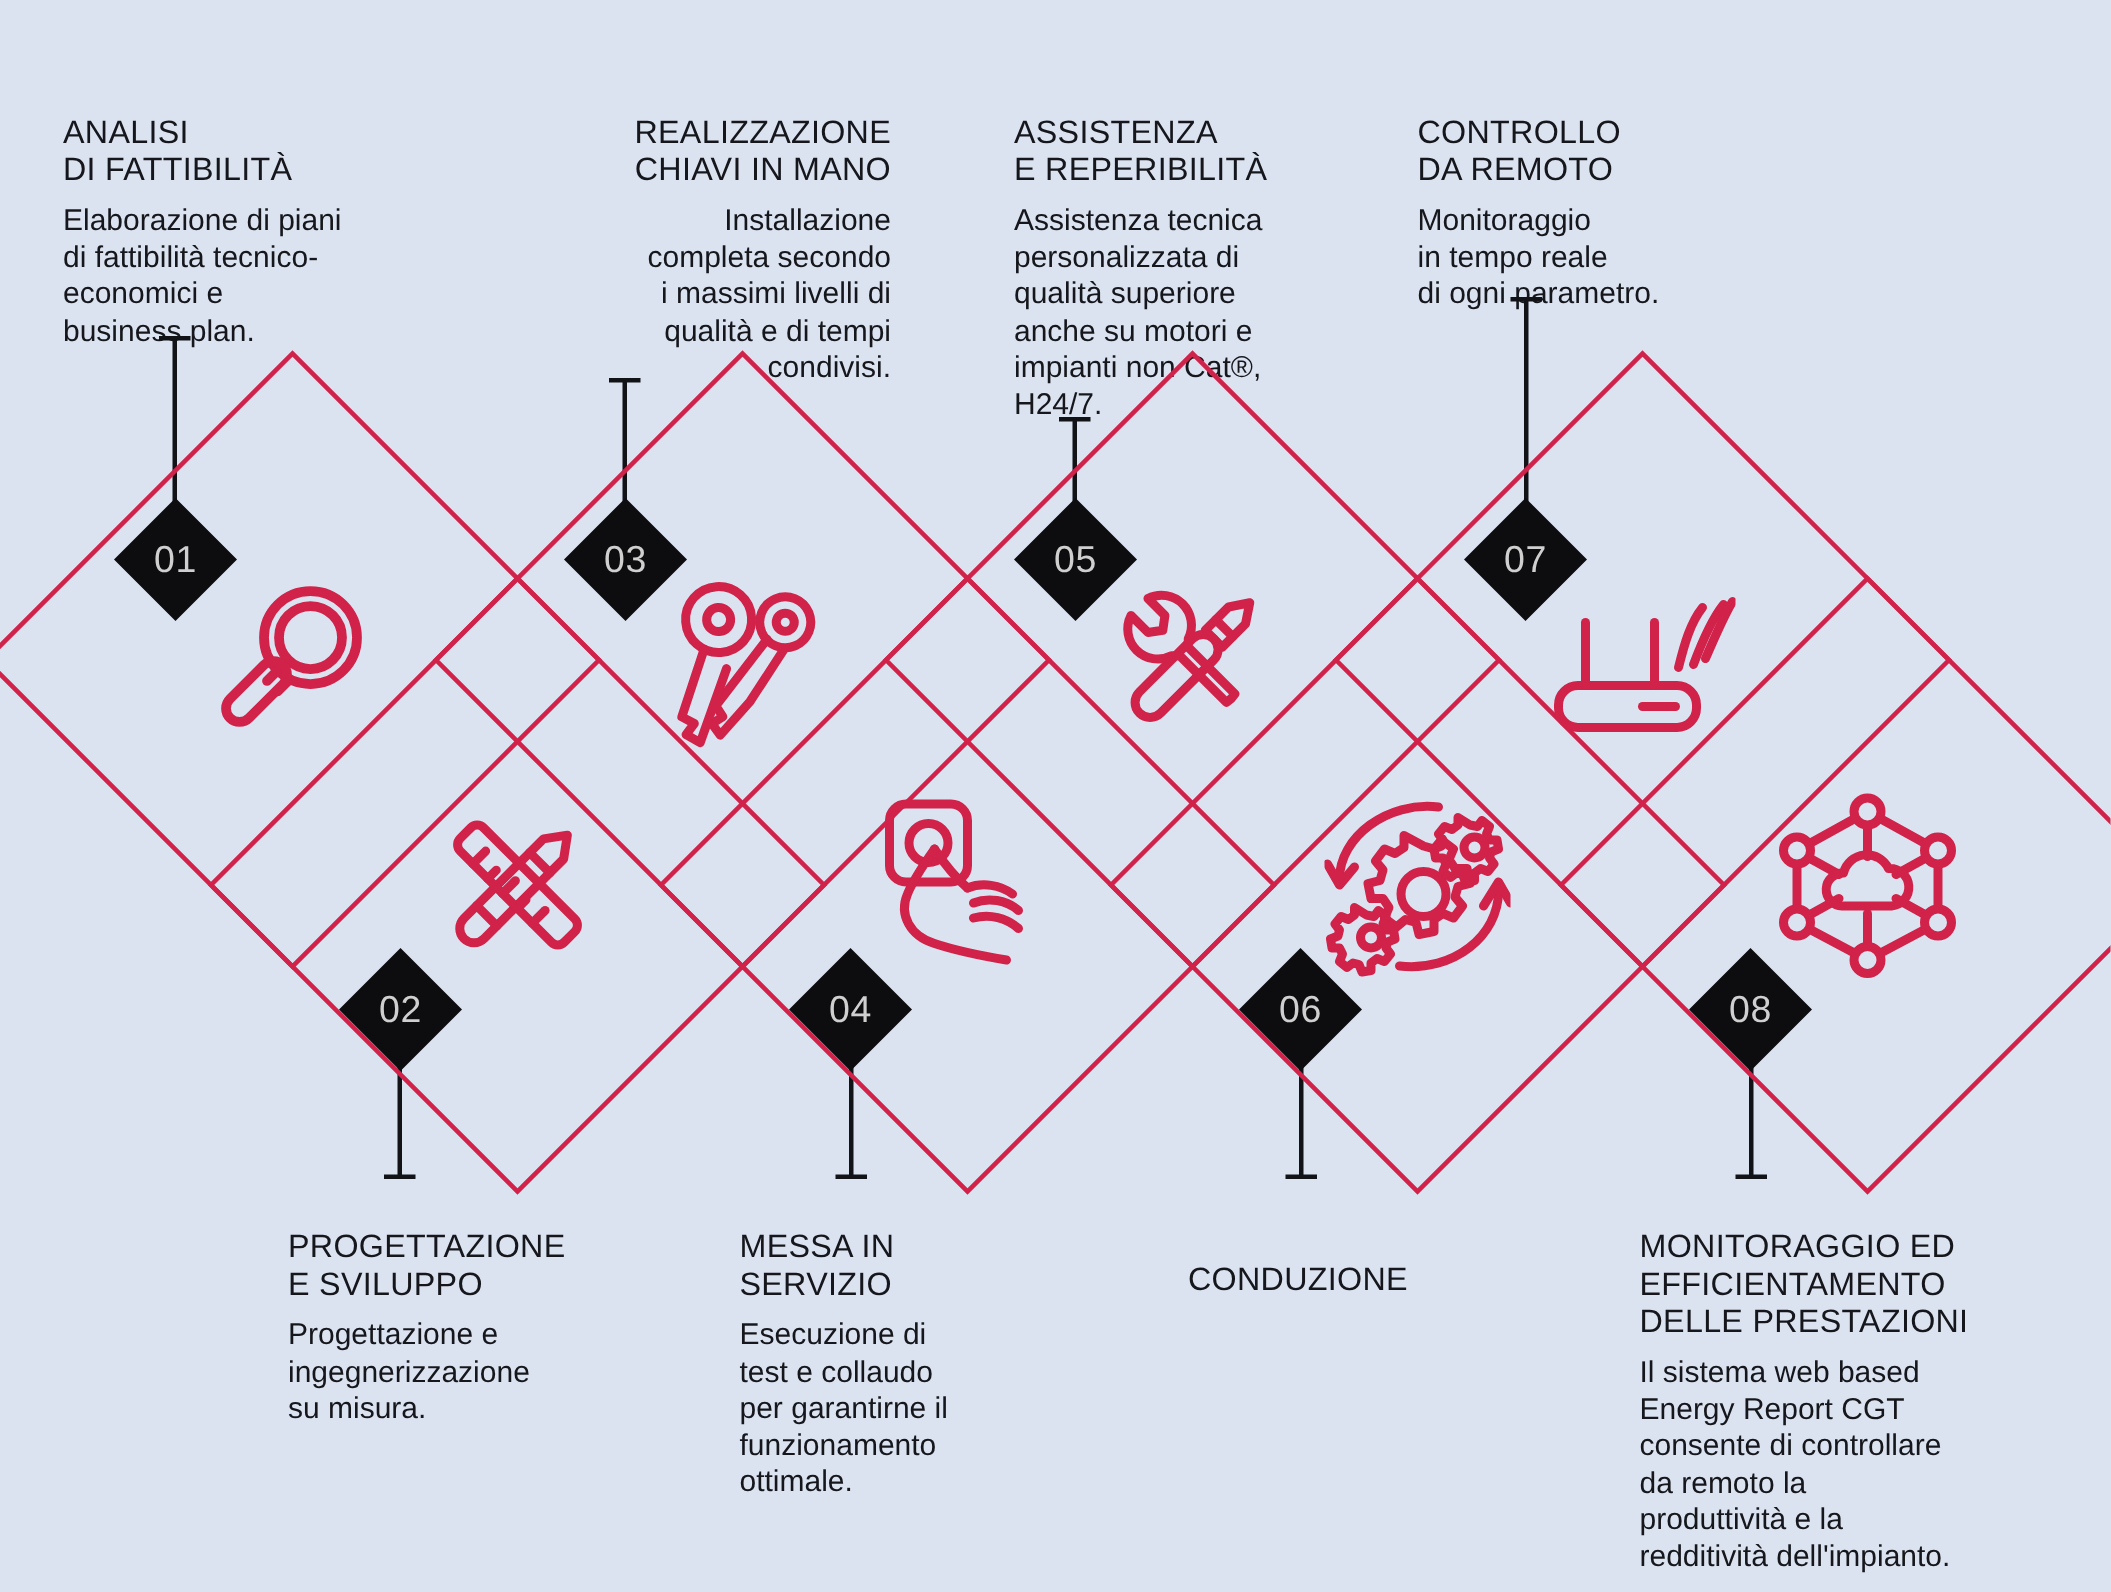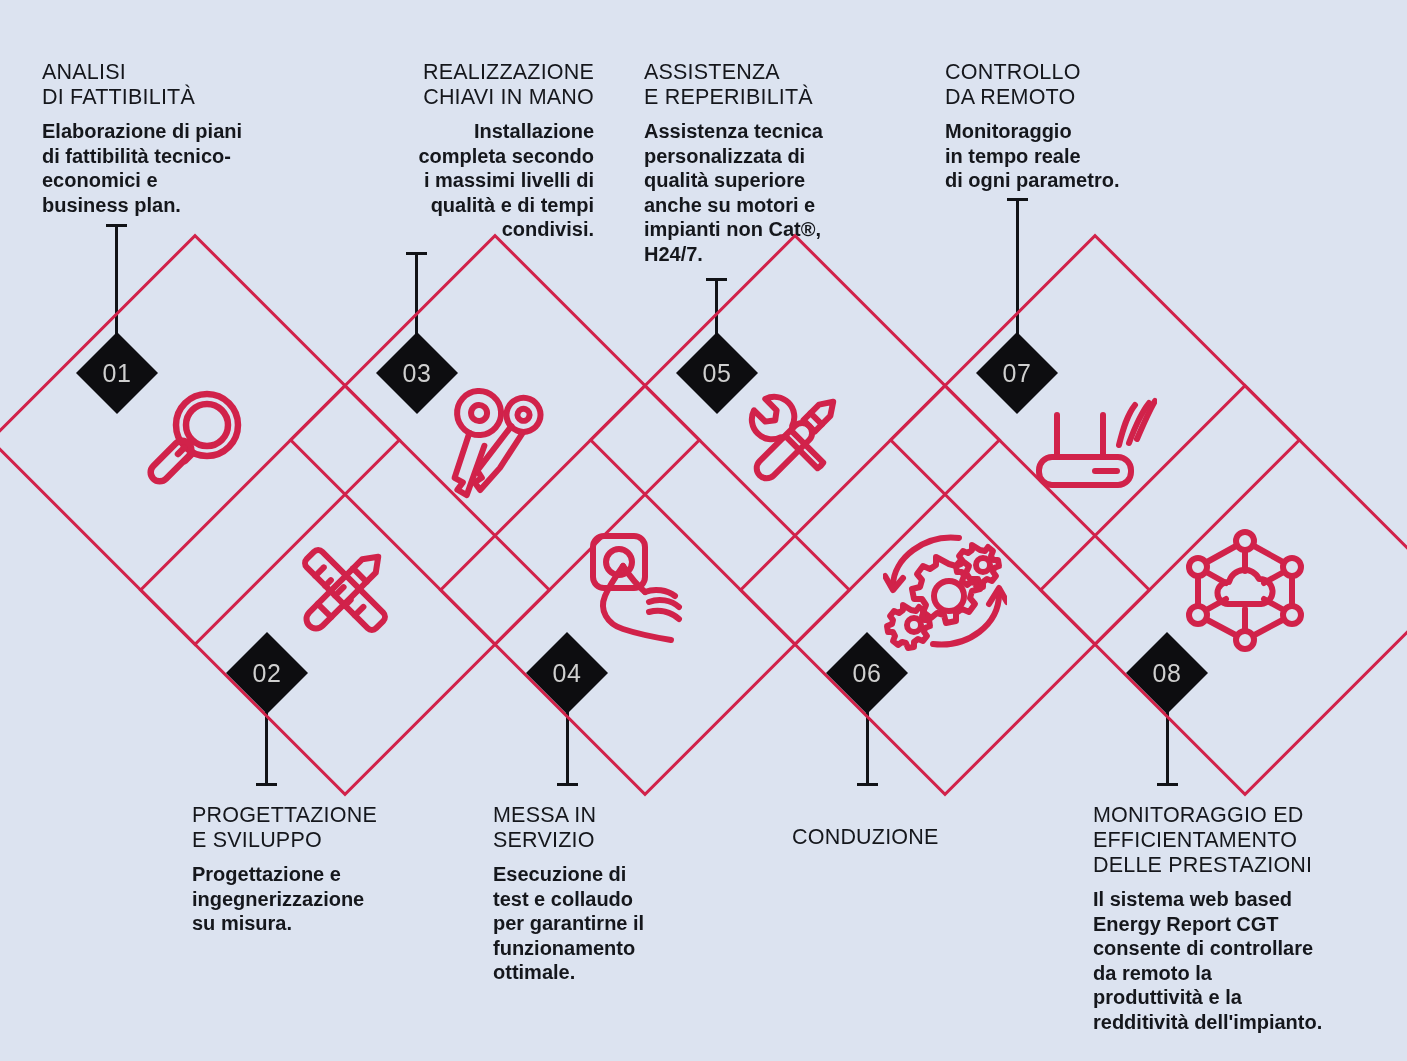--- a/index.html
+++ b/index.html
@@ -7,32 +7,32 @@
     width:1407px;height:1061px;
     background:#dce3f0;
     font-family:"Liberation Sans","DejaVu Sans",sans-serif;
     overflow:hidden;
     position:relative;
     color:#111317;
   }
   #stage{position:absolute;inset:0;}
 
   
-  .txt{position:absolute;}
+  .txt{position:absolute;margin-top:16px;}
   .txt .hd{
     font-size:21.5px;line-height:25px;
     letter-spacing:.2px;
     font-weight:400;
     color:#15171c;
     white-space:pre-line;
     margin:0 0 9px 0;
   }
   .txt .bd{
     font-size:20px;line-height:24.5px;
-    font-weight:700;
+    font-weight:400;
     color:#15171c;
     white-space:pre-line;
     margin:0;
   }
 
   
   .stem{position:absolute;width:3px;background:#111317;}
   .stem .cap{
     position:absolute;left:-9px;width:21px;height:3px;background:#111317;
   }
@@ -92,21 +92,21 @@
   <div class="txt" style="left:344px;top:60px;width:250px;text-align:right;">
     <div class="hd">REALIZZAZIONE
 CHIAVI IN MANO</div>
     <div class="bd">Installazione
 completa secondo
 i massimi livelli di
 qualità e di tempi
 condivisi.</div>
   </div>
 
-  <div class="txt" style="left:644px;top:60px;width:250px;">
+  <div class="txt" style="left:676px;top:60px;width:250px;">
     <div class="hd">ASSISTENZA
 E REPERIBILITÀ</div>
     <div class="bd">Assistenza tecnica
 personalizzata di
 qualità superiore
 anche su motori e
 impianti non Cat®,
 H24/7.</div>
   </div>
 

